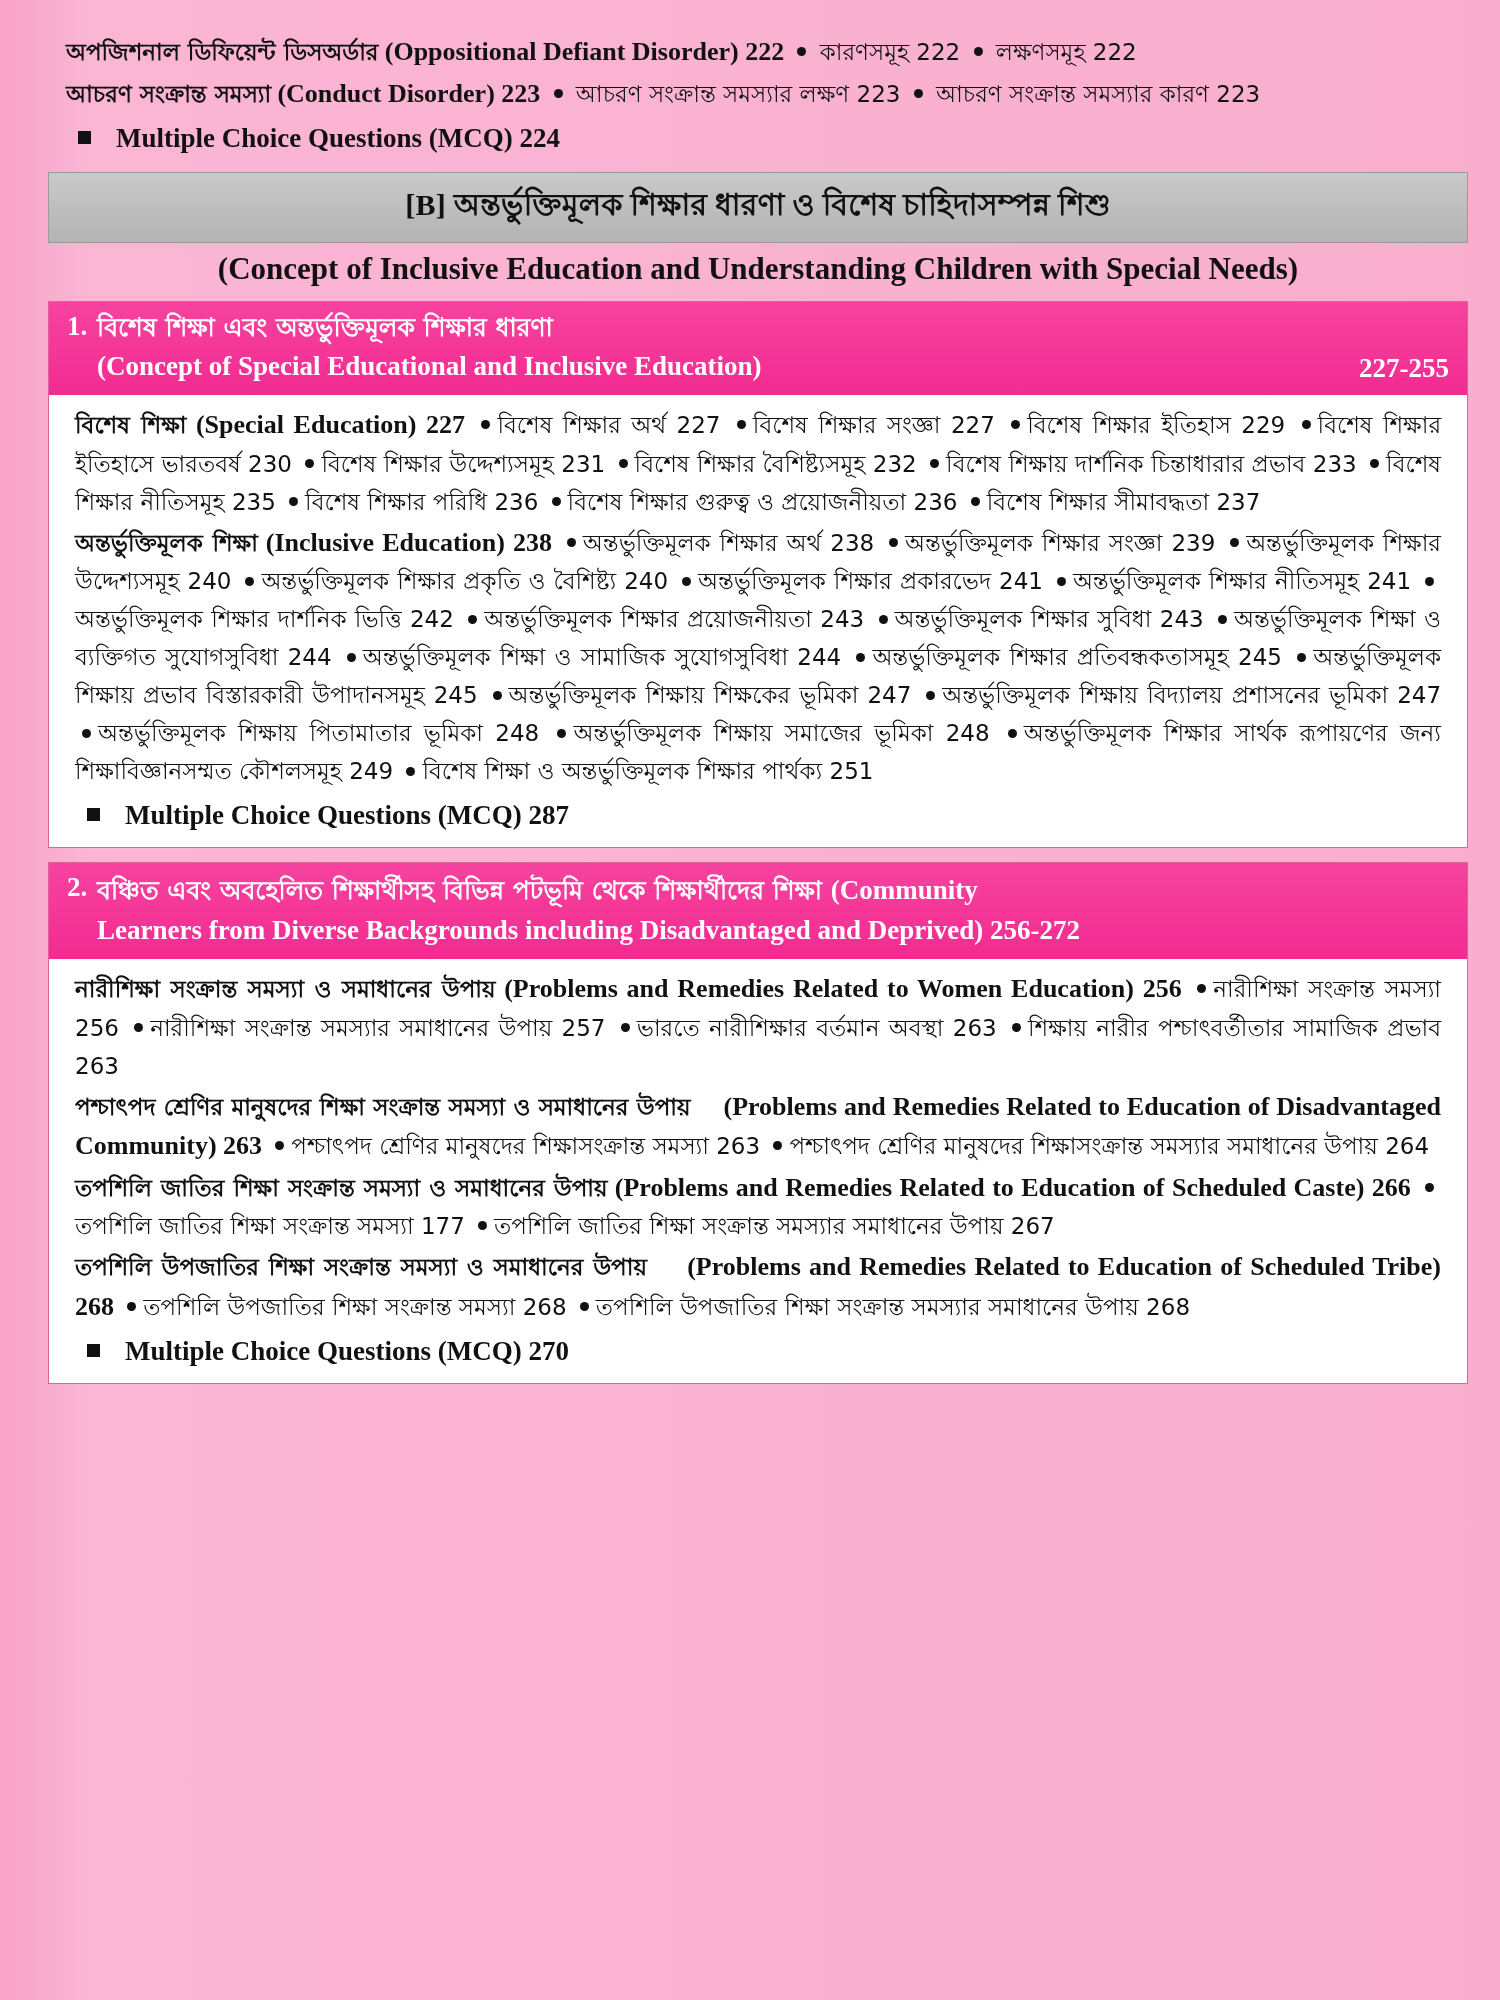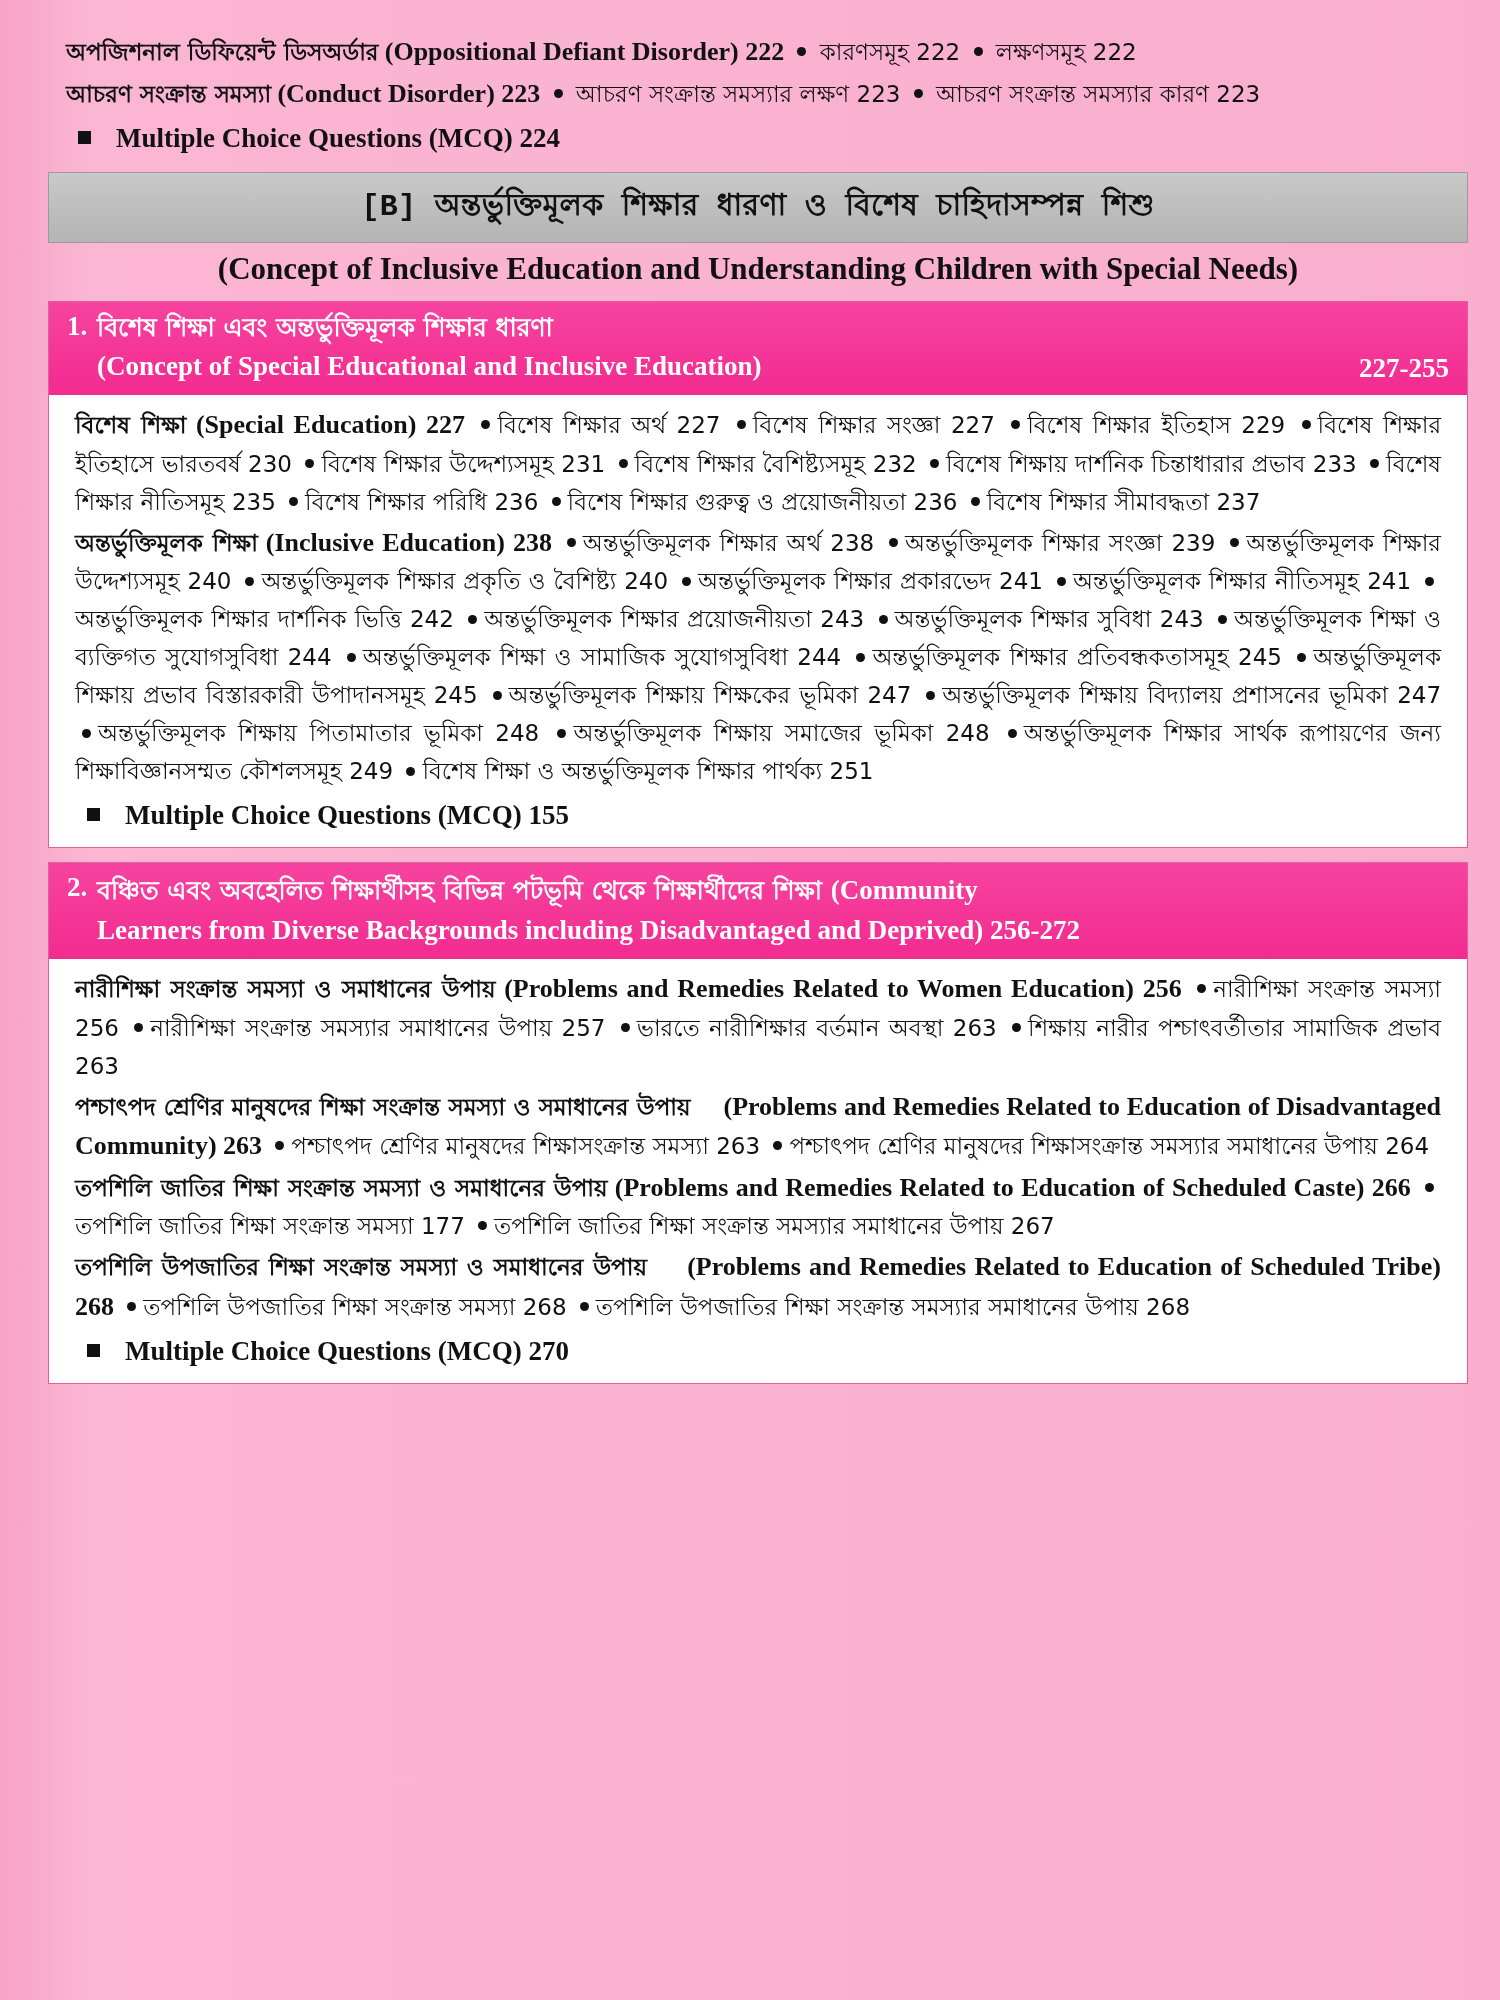--- a/index.html
+++ b/index.html
@@ -73,21 +73,21 @@
 
   
   .grey-banner {
     margin: 18px 10px 0 10px;
     background: linear-gradient(180deg,#c9c9c9 0%, #bdbdbd 55%, #b4b4b4 100%);
     border: 1px solid #9b9b9b;
     text-align: center;
     padding: 8px 10px 10px 10px;
   }
   .grey-banner .t1 {
-    font-family: Liberation Mono, monospace;
+    font-family: Liberation Serif, serif;
     font-size: 30px;
     font-weight: bold;
     letter-spacing: .3px;
   }
   .banner-sub {
     text-align: center;
     font-weight: bold;
     font-size: 31px;
     margin: 8px 0 0 0;
     font-family: "Liberation Serif", serif;
@@ -229,21 +229,21 @@
           <span class="dot"></span><span class="bn">অন্তর্ভুক্তিমূলক শিক্ষায় প্রভাব বিস্তারকারী উপাদানসমূহ 245</span>
           <span class="dot"></span><span class="bn">অন্তর্ভুক্তিমূলক শিক্ষায় শিক্ষকের ভূমিকা 247</span>
           <span class="dot"></span><span class="bn">অন্তর্ভুক্তিমূলক শিক্ষায় বিদ্যালয় প্রশাসনের ভূমিকা 247</span>
           <span class="dot"></span><span class="bn">অন্তর্ভুক্তিমূলক শিক্ষায় পিতামাতার ভূমিকা 248</span>
           <span class="dot"></span><span class="bn">অন্তর্ভুক্তিমূলক শিক্ষায় সমাজের ভূমিকা 248</span>
           <span class="dot"></span><span class="bn">অন্তর্ভুক্তিমূলক শিক্ষার সার্থক রূপায়ণের জন্য শিক্ষাবিজ্ঞানসম্মত কৌশলসমূহ 249</span>
           <span class="dot"></span><span class="bn">বিশেষ শিক্ষা ও অন্তর্ভুক্তিমূলক শিক্ষার পার্থক্য 251</span>
         </p>
         <div class="mcq-line">
           <span class="sq"></span>
-          <span>Multiple Choice Questions (MCQ) 155</span>
+          <span>Multiple Choice Questions (MCQ) 287</span>
         </div>
       </div>
     </div>
 
     <div class="card">
       <div class="card-head">
         <div class="row">
           <div class="num">2.</div>
           <div class="titles">
             <div class="bn-title">

